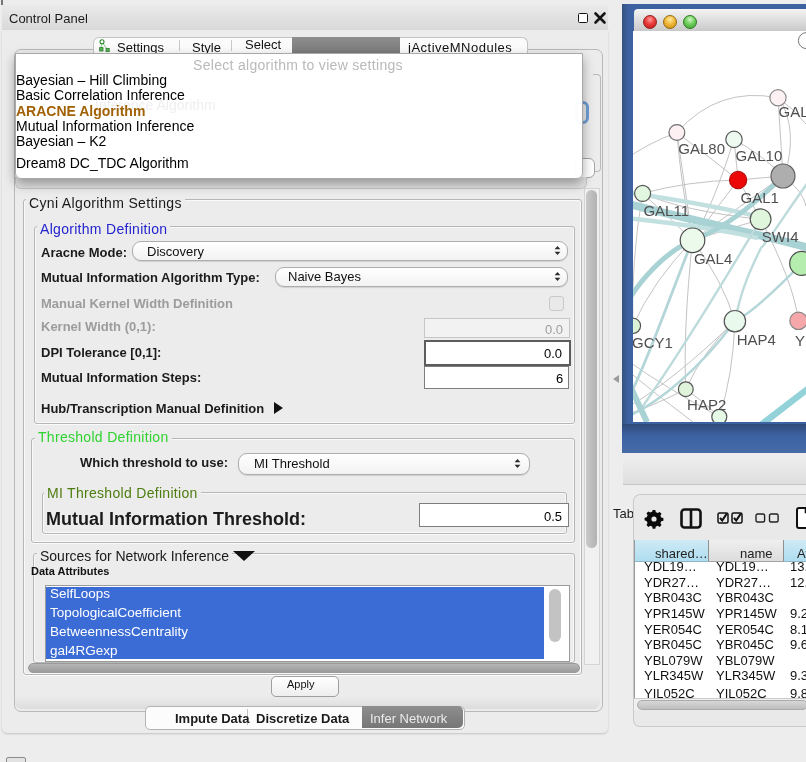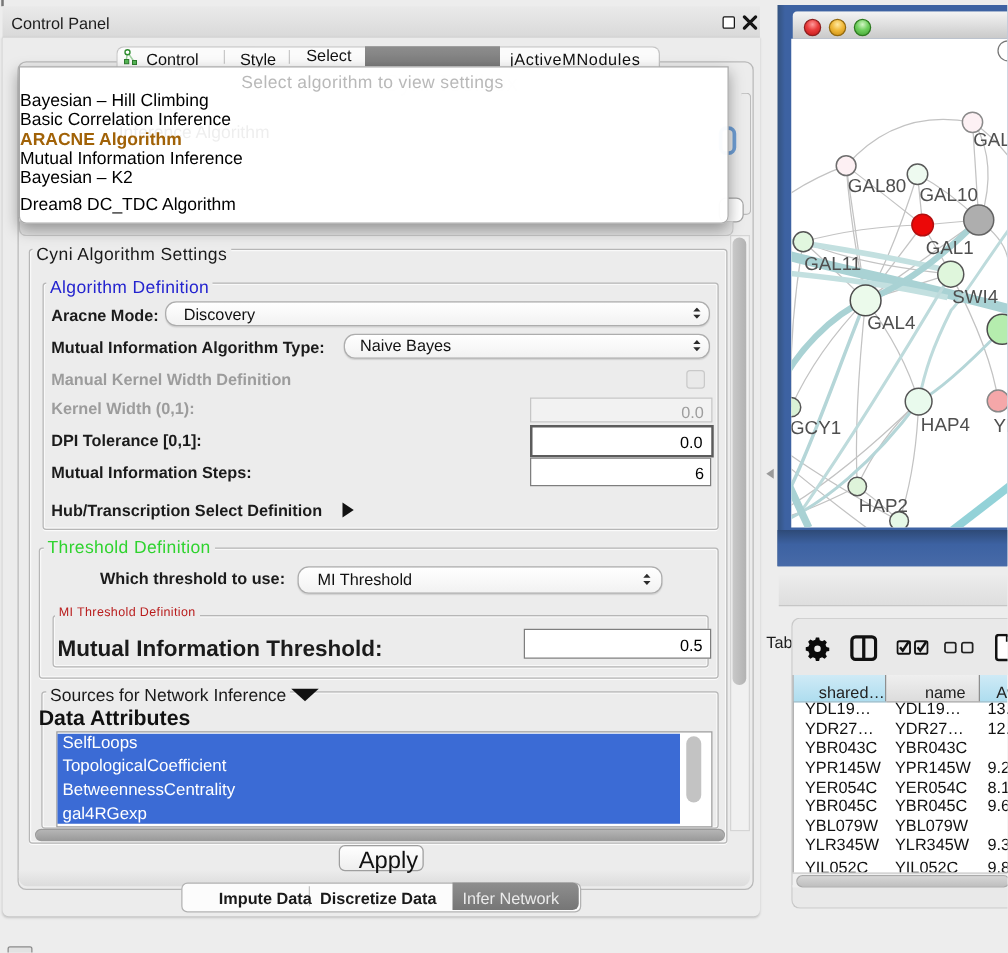--- a/index.html
+++ b/index.html
@@ -34,21 +34,21 @@
 <div class="ab" style="left:93px;top:37px;width:433px;height:16px;background:#fbfbfb;border:1px solid #c4c4c4;border-bottom:none;border-radius:6px 6px 0 0;"></div>
 <div class="ab" style="left:179px;top:40px;width:1px;height:11px;background:#c9c9c9;"></div>
 <div class="ab" style="left:231px;top:40px;width:1px;height:11px;background:#c9c9c9;"></div>
 <div class="ab" style="left:292px;top:37px;width:108px;height:16px;background:linear-gradient(#8d8d8d,#7b7b7b);"></div>
 <svg class="ab" style="left:98px;top:39px;" width="13" height="13" viewBox="0 0 13 13">
     <path d="M4 3 L3 9 M4.5 3.5 L9 10" stroke="#9fcf9f" stroke-width="1.2" fill="none"></path>
     <circle cx="4" cy="2.8" r="2" fill="#fff" stroke="#2e8b2e" stroke-width="1.1"></circle>
     <rect x="1.6" y="8.6" width="3.4" height="3.4" fill="#57b857" stroke="#2e7d2e" stroke-width=".8"></rect>
     <rect x="8" y="9.4" width="3.2" height="3.2" fill="#57b857" stroke="#2e7d2e" stroke-width=".8"></rect>
   </svg>
-<div class="t" style="left:117px;top:40.5px;font-size:13px;color:#111;">Control</div>
+<div class="t" style="left:117px;top:40.5px;font-size:13px;color:#111;">Settings</div>
 <div class="t" style="left:192px;top:40.5px;font-size:13px;color:#111;">Style</div>
 <div class="t" style="left:245px;top:38px;font-size:13px;color:#111;">Select</div>
 <div class="t" style="left:306px;top:58px;font-size:19px;color:#dedede;">Cyni Toolbox</div>
 <div class="t" style="left:408px;top:40.5px;font-size:13px;color:#111;letter-spacing:.5px;">jActiveMNodules</div>
 
 <div class="ab" style="left:575px;top:101px;width:8px;height:17px;border:3px solid #6f9fd6;border-radius:6px;"></div>
 <div class="ab" style="left:593px;top:74px;width:7px;height:96px;border:1px solid #bbb;border-left:none;border-radius:0 4px 4px 0;"></div>
 <div class="ab" style="left:575px;top:158px;width:18px;height:18px;border:1px solid #a5a5a5;border-radius:6px;background:#fff;"></div>
 
 <div class="ab" style="left:15px;top:177px;width:570px;height:11px;background:#e3e3e3;border:1px solid #c8c8c8;border-top:none;border-radius:0 0 6px 6px;"></div>
@@ -83,60 +83,60 @@
 <div class="t" style="left:545px;top:323px;font-size:13px;color:#9e9e9e;">0.0</div>
 
 <div class="t b" style="left:41px;top:346px;font-size:13px;color:#1b1b1b;">DPI Tolerance [0,1]:</div>
 <div class="fld" style="left:424px;top:340px;width:143px;height:22px;border:2px solid #5c5c5c;"></div>
 <div class="t" style="left:544px;top:347px;font-size:13px;color:#000;">0.0</div>
 
 <div class="t b" style="left:41px;top:371px;font-size:13px;color:#1b1b1b;">Mutual Information Steps:</div>
 <div class="fld" style="left:424px;top:366px;width:143px;height:21px;border:1px solid #7e7e7e;"></div>
 <div class="t" style="left:556px;top:371.5px;font-size:13px;color:#000;">6</div>
 
-<div class="t b" style="left:41px;top:401.5px;font-size:13px;color:#1b1b1b;">Hub/Transcription Select Definition</div>
+<div class="t b" style="left:41px;top:401.5px;font-size:13px;color:#1b1b1b;">Hub/Transcription Manual Definition</div>
 <div class="arr" style="left:274px;top:402px;border-left:9px solid #111;border-top:6px solid transparent;border-bottom:6px solid transparent;"></div>
 
 <div class="gb" style="left:31px;top:438px;width:542px;height:103px;"></div>
 <div class="gbt" style="left:35px;top:430px;font-size:14px;color:#2fd32f;letter-spacing:.3px;">Threshold Definition</div>
 
 <div class="t b" style="left:80px;top:456px;font-size:13px;color:#1b1b1b;">Which threshold to use:</div>
 <div class="combo" style="left:238px;top:453px;width:290px;height:20px;"></div>
 <div class="t" style="left:254px;top:457px;font-size:13px;color:#111;">MI Threshold</div>
 <svg class="ab" style="left:514px;top:459px;" width="7" height="9" viewBox="0 0 7 9">
     <path d="M3.5 0 L6.4 3.2 H0.6 Z" fill="#2b2b2b"></path>
     <path d="M3.5 9 L0.6 5.8 H6.4 Z" fill="#2b2b2b"></path>
   </svg>
 
 <div class="gb" style="left:42px;top:492px;width:523px;height:40px;"></div>
-<div class="gbt" style="left:44px;top:485.5px;font-size:10px;color:#b91c1c;letter-spacing:.3px;">MI Threshold Definition</div>
+<div class="gbt" style="left:44px;top:485.5px;font-size:14px;color:#4d7c0f;letter-spacing:.3px;">MI Threshold Definition</div>
 <div class="t b" style="left:46px;top:509.5px;font-size:18px;color:#1b1b1b;">Mutual Information Threshold:</div>
 <div class="fld" style="left:419px;top:503px;width:148px;height:22px;border:1px solid #7e7e7e;"></div>
 <div class="t" style="left:544px;top:509.5px;font-size:13px;color:#000;">0.5</div>
 
 <div class="gb" style="left:33px;top:553px;width:540px;height:108px;"></div>
 <div class="gbt" style="left:37px;top:548.5px;font-size:14px;color:#1a1a1a;">Sources for Network Inference</div>
 <div class="arr" style="left:233px;top:551px;border-top:10px solid #111;border-left:11px solid transparent;border-right:11px solid transparent;"></div>
-<div class="t b" style="left:31px;top:566px;font-size:17px;color:#111;">Data Attributes</div>
+<div class="t b" style="left:31px;top:566px;font-size:11px;color:#111;">Data Attributes</div>
 
 <div class="ab" style="left:45px;top:585px;width:523px;height:75px;background:#fff;border:1px solid #9a9a9a;"></div>
 <div class="ab" style="left:46px;top:587px;width:498px;height:72px;background:#3b6bd5;"></div>
 <div class="t" style="left:50px;top:586.5px;font-size:13.5px;color:#fff;">SelfLoops</div>
 <div class="t" style="left:50px;top:605.5px;font-size:13.5px;color:#fff;">TopologicalCoefficient</div>
 <div class="t" style="left:50px;top:624.5px;font-size:13.5px;color:#fff;">BetweennessCentrality</div>
 <div class="t" style="left:50px;top:643.5px;font-size:13.5px;color:#fff;">gal4RGexp</div>
 <div class="ab" style="left:549px;top:589px;width:12px;height:53px;background:#c3c3c3;border-radius:6px;"></div>
 
 <div class="ab" style="left:28px;top:663px;width:550px;height:8px;background:linear-gradient(#b5b5b5,#9b9b9b);border-radius:5px;border:1px solid #9a9a9a;"></div>
 
 <div class="ab" style="left:584px;top:188px;width:14px;height:475px;background:#f1f1f1;border:1px solid #d5d5d5;"></div>
 <div class="ab" style="left:586px;top:190px;width:11px;height:358px;background:linear-gradient(90deg,#c9c9c9,#b2b2b2);border-radius:6px;"></div>
 
 <div class="ab" style="left:271px;top:676px;width:66px;height:19px;background:linear-gradient(#ffffff,#eeeeee);border:1px solid #9f9f9f;border-radius:5px;"></div>
-<div class="t" style="left:287px;top:679px;font-size:19px;color:#111;">Apply</div>
+<div class="t" style="left:287px;top:679px;font-size:11px;color:#111;">Apply</div>
 
 <div class="ab" style="left:145px;top:706px;width:318px;height:22px;background:#fcfcfc;border:1px solid #b2b2b2;border-radius:5px;"></div>
 <div class="ab" style="left:247px;top:709px;width:1px;height:16px;background:#c4c4c4;"></div>
 <div class="ab" style="left:362px;top:706px;width:101px;height:22px;background:linear-gradient(#8e8e8e,#767676);border-radius:0 5px 5px 0;"></div>
 <div class="t b" style="left:155px;top:711.5px;font-size:13px;color:#1a1a1a;padding-left:20px;">Impute Data</div>
 <div class="t b" style="left:256px;top:711.5px;font-size:13px;color:#1a1a1a;">Discretize Data</div>
 <div class="t" style="left:370px;top:711.5px;font-size:13px;color:#ebebeb;">Infer Network</div>
 
 <div class="ab" style="left:15px;top:53px;width:566px;height:124px;background:rgba(255,255,255,.97);border:1px solid #a9a9a9;border-radius:0 0 6px 6px;box-shadow:0 5px 12px rgba(0,0,0,.35);"></div>
 <div class="t" style="left:95px;top:98px;font-size:14px;color:rgba(90,90,90,.10);">Inference Algorithm</div>

